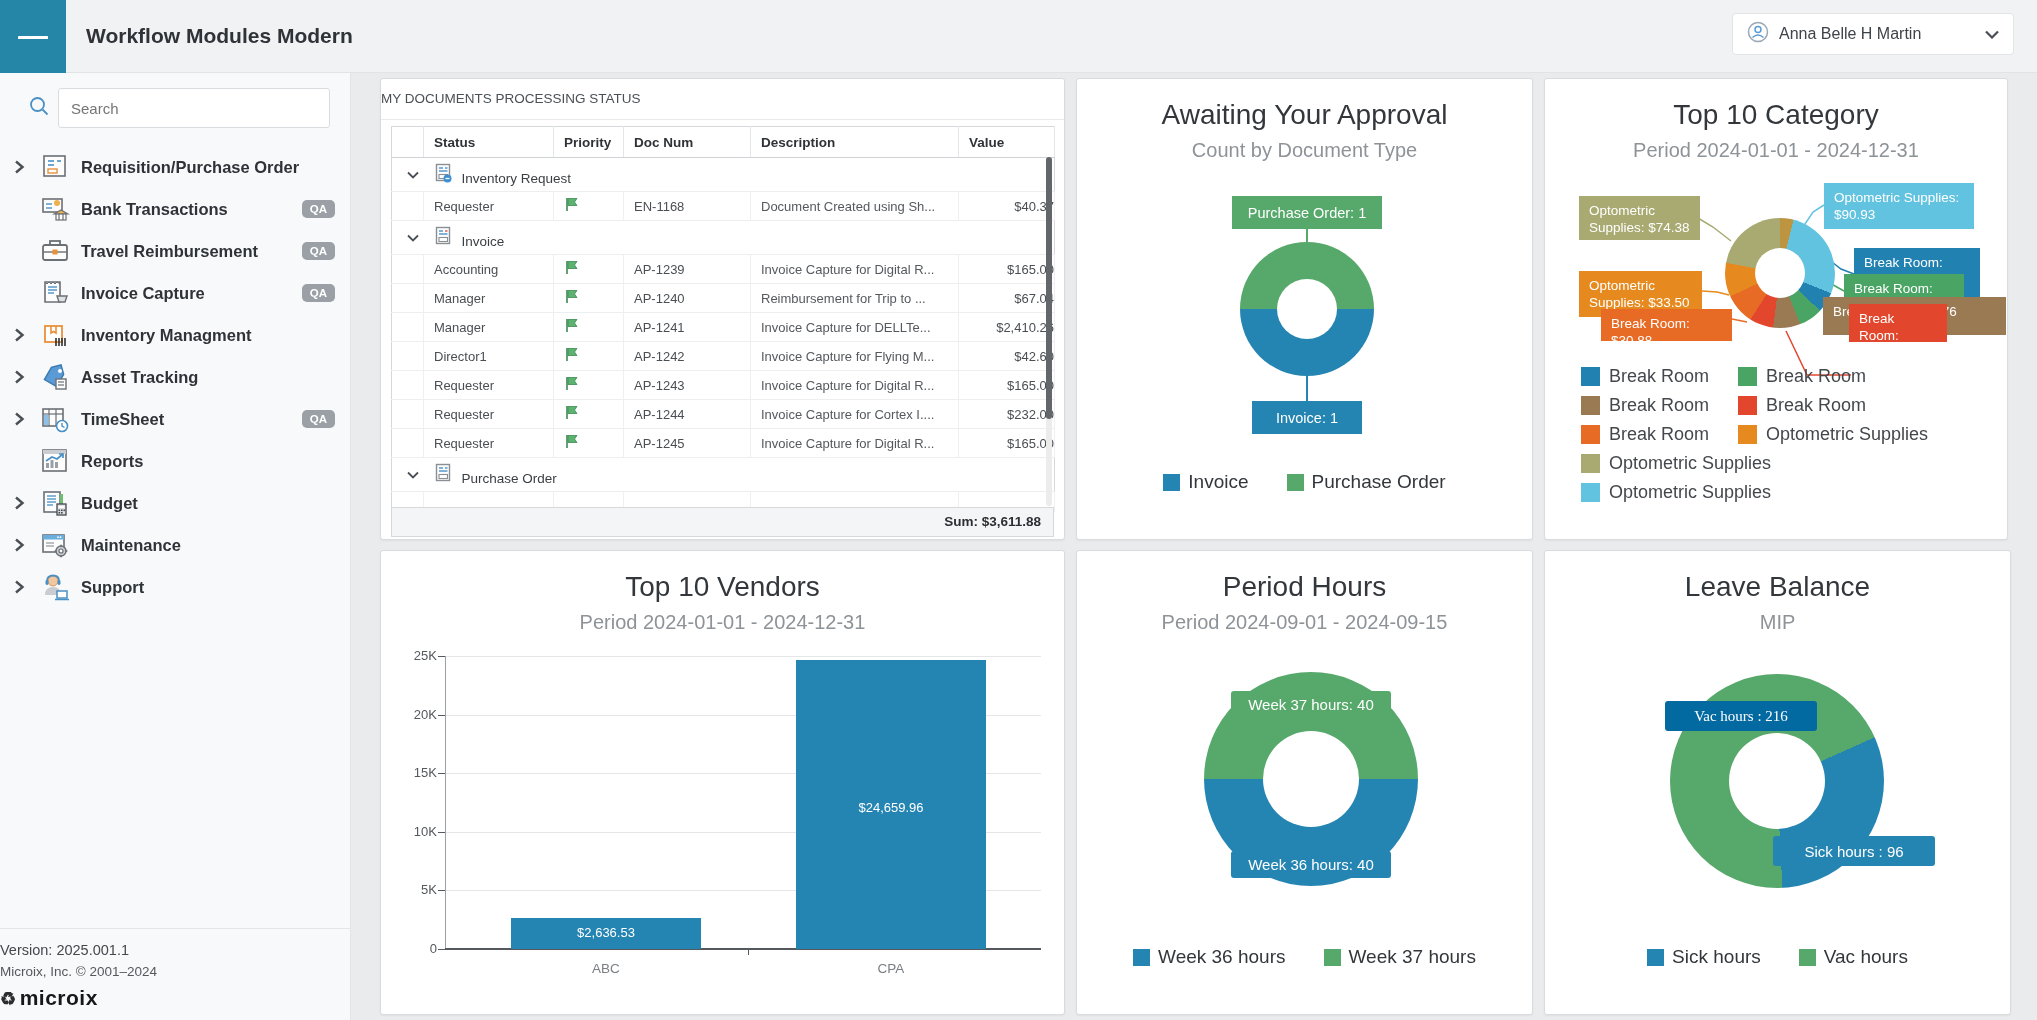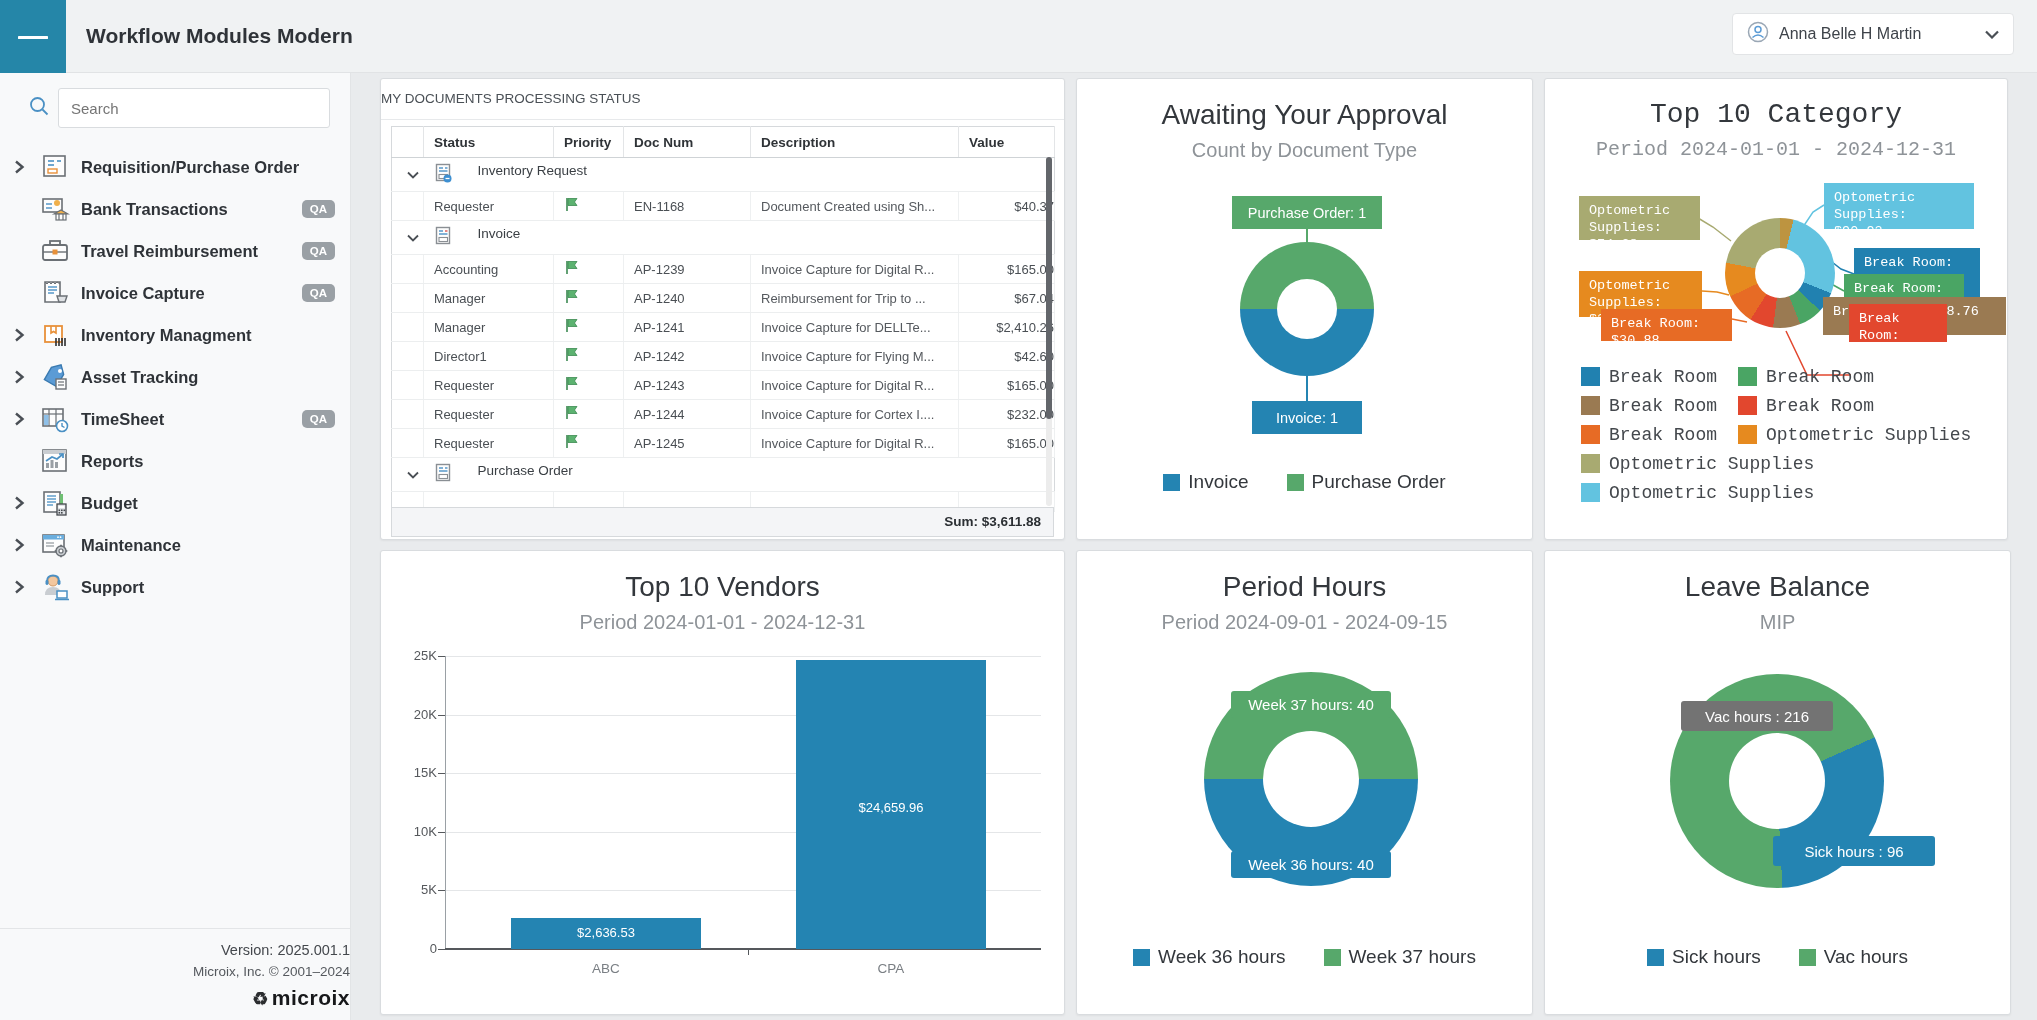--- a/index.html
+++ b/index.html
@@ -17,45 +17,45 @@
   #side{position:absolute;left:0;top:73px;width:351px;height:947px;background:#f8f9fa;border-right:1px solid #e2e4e6;box-sizing:border-box;}
   #search-wrap{position:absolute;left:28px;top:15px;width:302px;height:40px;display:flex;align-items:center;}
   #search-wrap svg{margin-right:8px;}
   #search-input{flex:1;height:40px;border:1px solid #d9dcdf;border-radius:3px;padding:0 12px;font-size:15px;color:#555;background:#fff;box-sizing:border-box;outline:none;font-family:"Liberation Sans",sans-serif;}
   #nav{position:absolute;top:73px;left:0;width:100%;}
   .nav-item{position:relative;height:42px;display:flex;align-items:center;padding-left:12px;cursor:pointer;}
   .nav-chev{width:22px;display:flex;align-items:center;}
   .nav-ic{width:34px;height:30px;margin:0 9px 0 4px;display:flex;align-items:center;justify-content:center;}
   .nav-label{font-size:16.5px;font-weight:bold;color:#2f3338;}
   .qa{position:absolute;right:15px;background:#9aa0a5;color:#fff;font-size:11.5px;font-weight:bold;border-radius:5px;padding:3px 8px;}
-  #side-footer{position:absolute;bottom:10px;left:0;width:100%;text-align:right;border-top:1px solid #e3e5e7;padding-top:13px;}
+  #side-footer{position:absolute;bottom:10px;left:0;width:100%;text-align:left;border-top:1px solid #e3e5e7;padding-top:13px;}
   #ver{font-size:14.5px;color:#44484d;}
   #copy{font-size:13.5px;color:#55595e;margin-top:6px;}
   #logo{margin-top:7px;font-size:21px;font-weight:bold;color:#17181a;letter-spacing:0.5px;}
   #logo .mark{font-size:18px;margin-right:3px;color:#2b2d2f;}
 
   
   .card{position:absolute;background:#fff;border:1px solid #d9dcdf;border-radius:3px;box-shadow:0 1px 2px rgba(0,0,0,0.05);box-sizing:border-box;}
   #card-docs{left:380px;top:78px;width:685px;height:462px;}
   #card-awaiting{left:1076px;top:78px;width:457px;height:462px;}
-  #card-category{left:1544px;top:78px;width:464px;height:462px;font-family:Liberation Mono, monospace;}
+  #card-category{left:1544px;top:78px;width:464px;height:462px;}
   #card-vendors{left:380px;top:550px;width:685px;height:465px;}
   #card-hours{left:1076px;top:550px;width:457px;height:465px;}
   #card-leave{left:1544px;top:550px;width:467px;height:465px;}
   .card-title{margin-top:20px;text-align:center;font-size:28px;color:#33373c;}
   .card-sub{margin-top:8px;text-align:center;font-size:20px;color:#8e9398;}
 
   
   #docs-head{height:40px;line-height:40px;font-size:13.5px;color:#4a5056;border-bottom:1px solid #e7e9eb;}
   #docs-table{position:absolute;left:10px;top:47px;width:663px;border:1px solid #d6d9dc;border-collapse:collapse;table-layout:fixed;}
   #docs-table th{height:30px;font-size:13.5px;font-weight:bold;color:#2f3337;text-align:left;padding:0 0 0 10px;border-right:1px solid #e3e5e7;border-bottom:1px solid #cfd3d6;background:#fff;}
   #docs-table td{font-size:13px;color:#4a4f54;padding:0 0 0 10px;border-right:1px solid #eef0f1;border-bottom:1px solid #eceeef;overflow:hidden;white-space:nowrap;text-overflow:ellipsis;}
   #docs-table tr.data{height:29px;}
   #docs-table tr.group td{height:33px;border-right:none;}
-  .grp{display:flex;align-items:flex-start;gap:24px;font-size:13.5px;color:#3a3f44;}
+  .grp{display:flex;align-items:flex-end;gap:8px;font-size:13.5px;color:#3a3f44;}
   td.val{text-align:right;padding-right:10px;padding-left:0;}
   td.pri{text-align:left;padding-left:16px;}
   td.exp{text-align:center;padding-left:0;}
   #docs-sum{position:absolute;left:10px;top:428px;width:663px;height:30px;background:#f4f5f7;border:1px solid #d6d9dc;box-sizing:border-box;line-height:28px;text-align:right;padding-right:12px;font-size:13.5px;font-weight:bold;color:#2b2f33;}
   #docs-scroll{position:absolute;left:665px;top:78px;width:6px;height:349px;background:#ececec;border-radius:3px;}
   #docs-thumb{position:absolute;left:0;top:0;width:6px;height:262px;background:#63666b;border-radius:3px;cursor:pointer;}
 
   
   .donut{position:absolute;border-radius:50%;}
   .hole{position:absolute;background:#fff;border-radius:50%;}
@@ -692,21 +692,21 @@
           </span>
         </div>
     </section>
 
     <section class="card" id="card-leave">
       <div class="card-title">Leave Balance</div>
       <div class="card-sub">MIP</div>
       <div class="donut" id="lv-donut" style="left: 125px; top: 123px; width: 214px; height: 214px; background: conic-gradient(rgb(87, 168, 107) 0deg, rgb(87, 168, 107) 18.3%, rgb(36, 132, 178) 18.3%, rgb(36, 132, 178) 49.2%, rgb(87, 168, 107) 49.2%, rgb(87, 168, 107) 100%);">
           <div class="hole" style="left: 59px; top: 59px; width: 96px; height: 96px;"></div>
         </div>
-      <div class="ring-tag" id="lv-vac" style="left: 136px; top: 150px; width: 152px; height: 30px; background: #737373;">Vac hours : 216</div>
+      <div class="ring-tag" id="lv-vac" style="left: 120px; top: 150px; width: 152px; height: 30px; background: #0369a1; font-family: Liberation Serif, serif;">Vac hours : 216</div>
       <div class="ring-tag" id="lv-sick" style="left: 228px; top: 285px; width: 162px; height: 30px; background: rgb(36, 132, 178);">Sick hours : 96</div>
       <div class="legend" id="lv-legend" style="top:395px">
           <span class="leg-item">
             <span class="leg-sw" style="background:#2484b2"></span>
             <span>Sick hours</span>
           </span>
           <span class="leg-item">
             <span class="leg-sw" style="background:#57a86b"></span>
             <span>Vac hours</span>
           </span>

